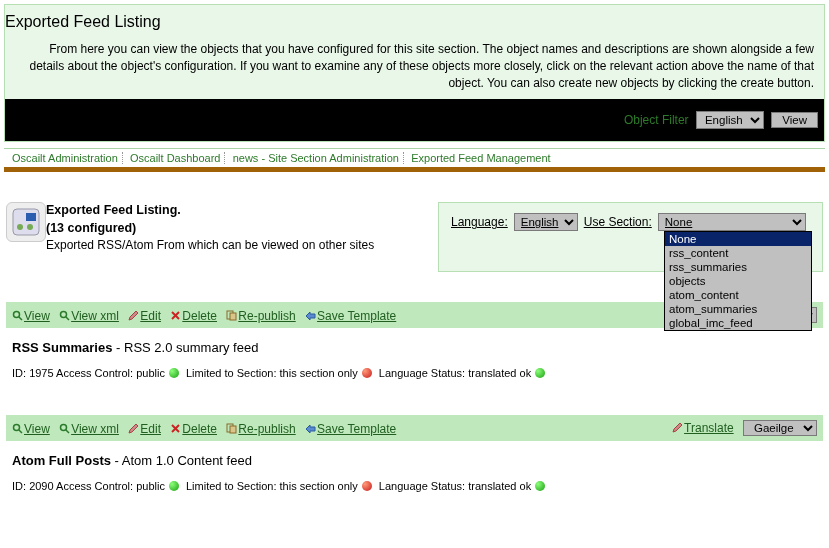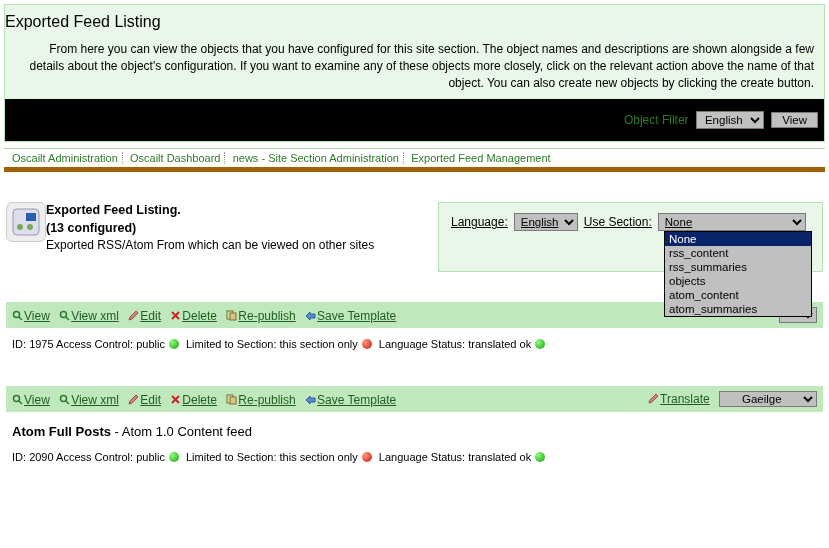--- a/index.html
+++ b/index.html
@@ -137,21 +137,21 @@
   .mini-icon {
     display: inline-block;
     width: 11px; height: 11px;
     vertical-align: -1px;
     margin-right: 1px;
   }
   .action-right select {
     background: #c0c0c0;
     border: 1px solid #7a7a7a;
     font-size: 11.5px;
-    padding: 0 18px;
+    padding: 0 6px;
     margin-left: 4px;
   }
   .feed-title { font-size: 13px; padding: 12px 6px 2px 6px; }
   .feed-title strong { font-weight: bold; }
   .feed-meta { font-size: 11px; padding: 10px 6px 6px 6px; }
   .dot {
     display: inline-block;
     width: 10px; height: 10px;
     border-radius: 50%;
     vertical-align: -1px;
@@ -209,20 +209,21 @@
     <div class="create-btn-row">
       <button>Create N</button>
     </div>
     <div class="dropdown-open">
       <div class="sel">None</div>
       <div>rss_content</div>
       <div>rss_summaries</div>
       <div>objects</div>
       <div>atom_content</div>
       <div>atom_summaries</div>
+      <div>global_imc_feed</div>
     </div>
   </div>
 </div>
 
 <div class="feed-block">
   <div class="action-bar">
     <div class="action-left">
       <span class="iconwrap"><span class="mini-icon"><svg width="11" height="11" viewBox="0 0 11 11">
               <circle cx="4.5" cy="4.5" r="3" fill="none" stroke="#2a7a2a" stroke-width="1.5"></circle>
               <line x1="7" y1="7" x2="10" y2="10" stroke="#2a7a2a" stroke-width="1.5"></line>
@@ -242,20 +243,24 @@
               <rect x="1" y="1" width="6" height="8" fill="none" stroke="#8a6a2a"></rect>
               <rect x="4" y="3" width="6" height="7" fill="#d9c48a" stroke="#8a6a2a"></rect>
             </svg></span><a>Re-publish</a></span>
       <span class="iconwrap"><span class="mini-icon"><svg width="11" height="11" viewBox="0 0 11 11">
               <path d="M1 6 L5 2 L5 4 L10 4 L10 8 L5 8 L5 10 Z" fill="#5a8ad0" stroke="#2a5aa0"></path>
             </svg></span><a>Save Template</a></span>
     </div>
     <div class="action-right">
       <select style="width:30px;"><option></option></select>
     </div>
+  </div>
+  <div class="feed-title">
+    <strong>RSS Summaries</strong>
+    <span> - <span>RSS 2.0 summary feed</span></span>
   </div>
   <div class="feed-meta">
     <span>ID:</span> <span>1975</span>
     <span>Access Control:</span> <span>public</span><span class="dot green"></span>
     <span>Limited to Section:</span> <span>this section only</span><span class="dot red"></span>
     <span>Language Status:</span> <span>translated ok</span><span class="dot green"></span>
   </div>
 </div>
 
 <div class="feed-block">

